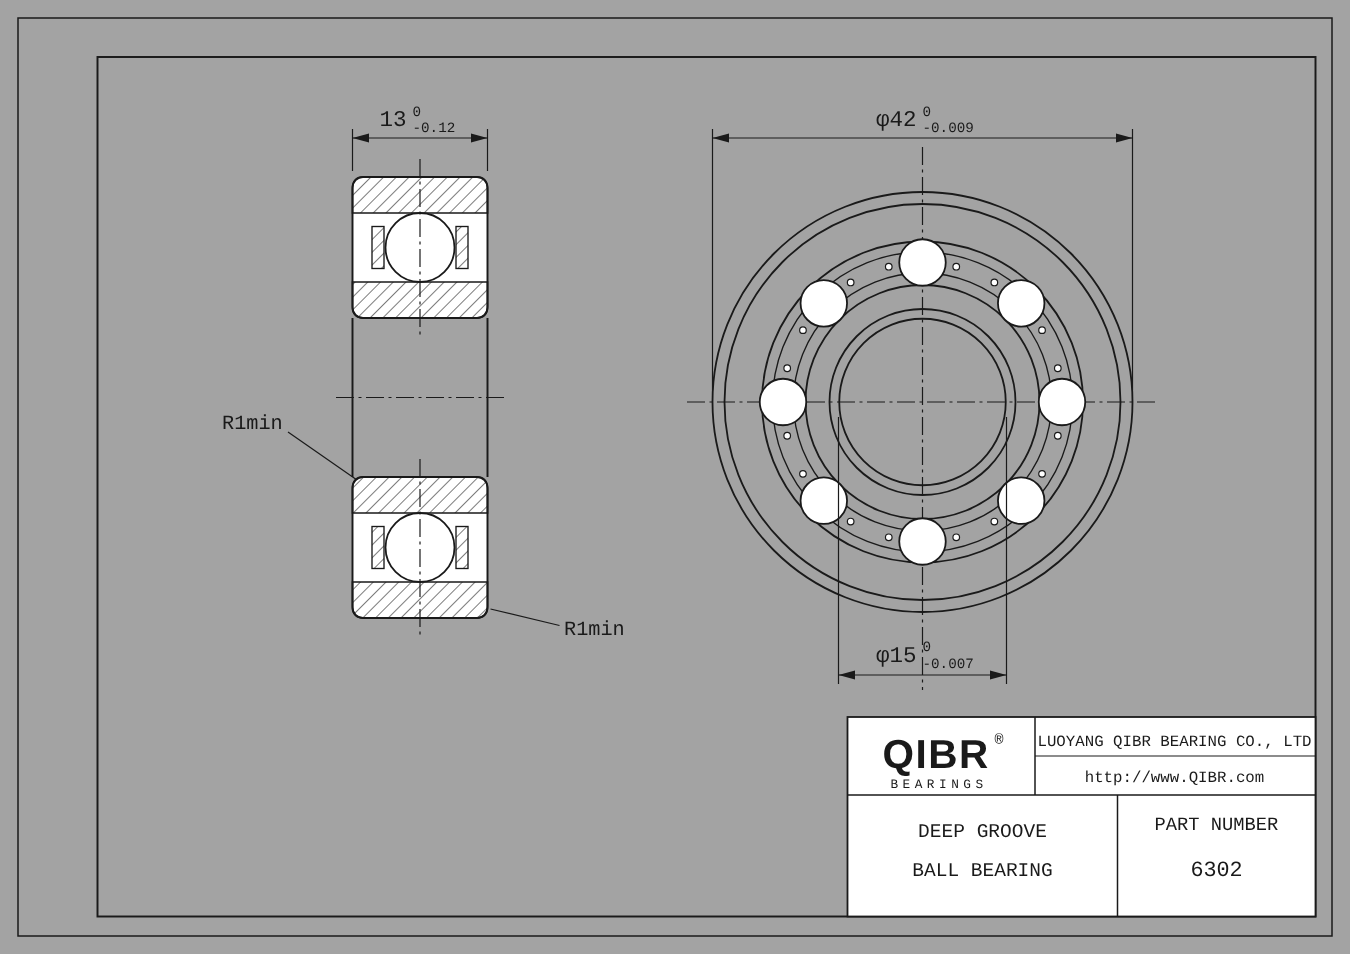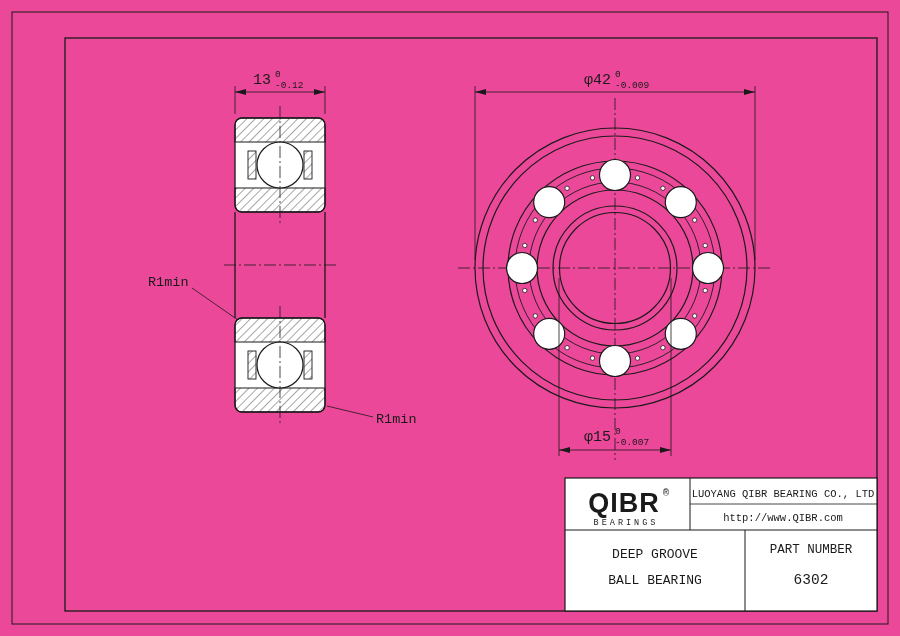--- a/index.html
+++ b/index.html
@@ -1,16 +1,16 @@
 <!DOCTYPE html>
 <html><head>
 <meta charset="utf-8">
 <style>
   html,body{margin:0;padding:0;background:#ffffff;}
-  .sheet{width:900px;height:636px;position:relative;background:#ec4899;overflow:hidden;}
+  .sheet{width:900px;height:636px;position:relative;background:#a3a3a3;overflow:hidden;}
   svg text{font-family:"Liberation Mono","DejaVu Sans Mono",monospace;fill:#1a1a1a;}
   text.logo{font-family:"Liberation Sans","DejaVu Sans",sans-serif;font-weight:bold;letter-spacing:1px;}
   text.logosub{letter-spacing:3px;}
 </style>
 </head>
 <body>
 
 <div class="sheet">
 <svg width="900" height="636" viewBox="0 0 900 636">
   <defs>

